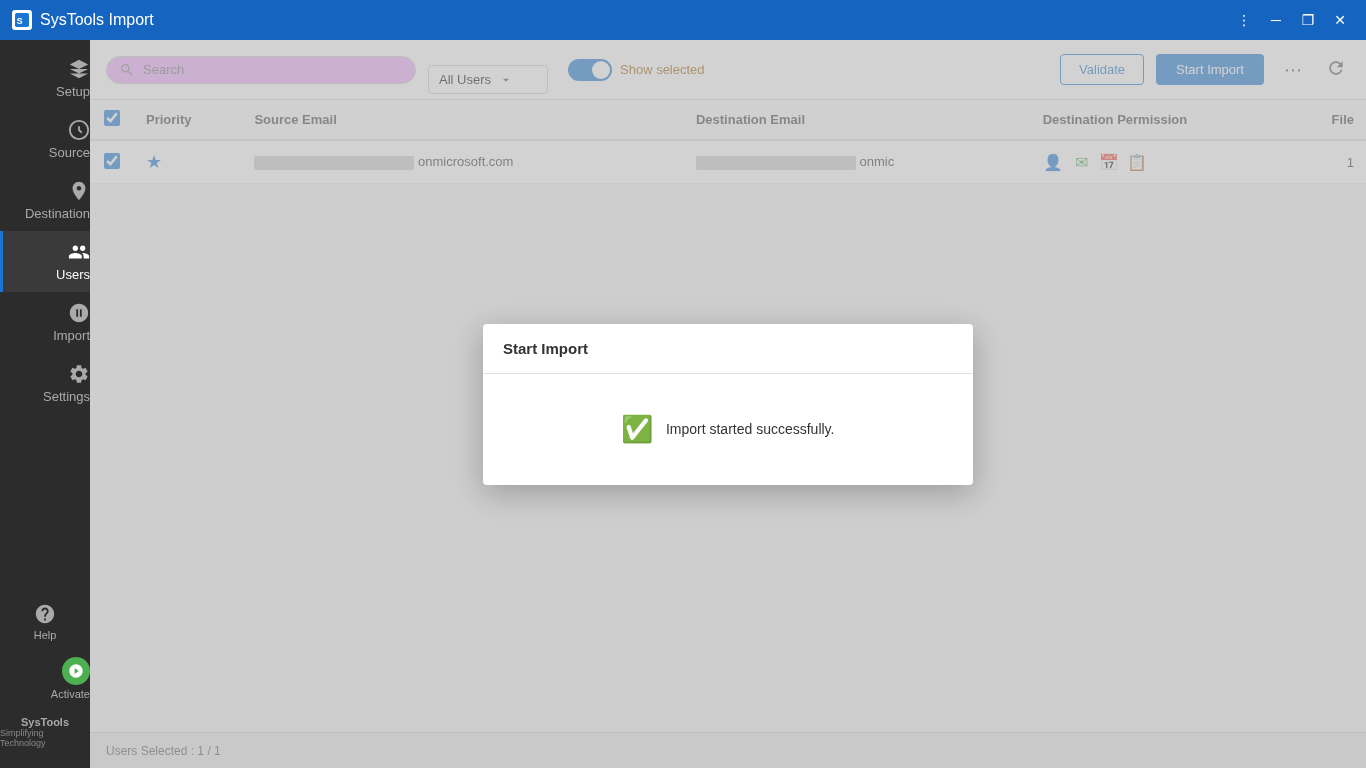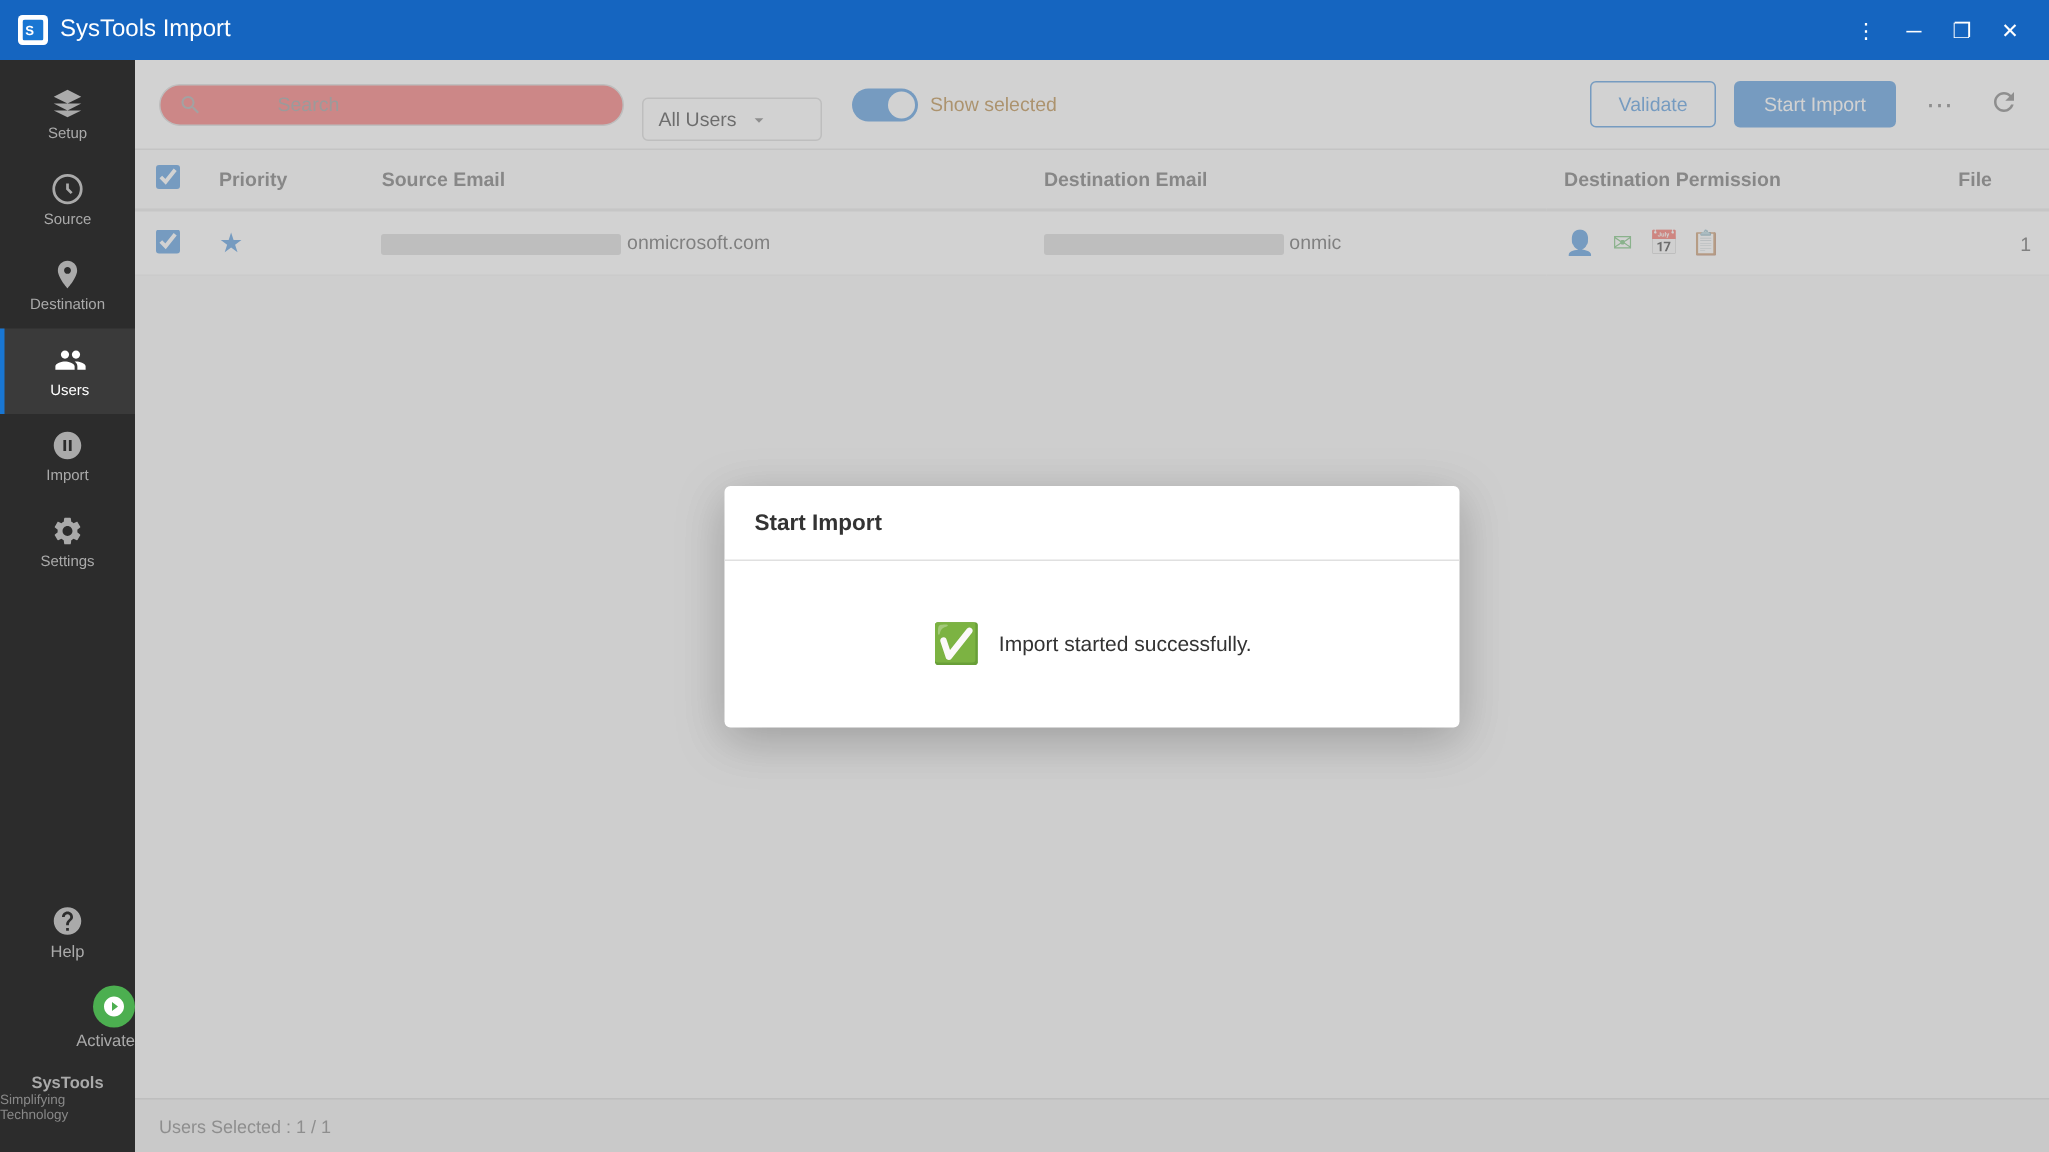--- a/index.html
+++ b/index.html
@@ -34,25 +34,25 @@
       display: flex;
       flex-direction: column;
       align-items: center;
       padding-top: 8px;
       position: relative;
     }
     .sidebar-item {
       width: 100%;
       display: flex;
       flex-direction: column;
-      align-items: center;
+      align-items: flex-end;
       padding: 10px 0;
       cursor: pointer;
       color: #aaa;
-      font-size: 10px;
+      font-size: 13px;
       gap: 4px;
     }
     .sidebar-item.active { background: #3a3a3a; color: #fff; border-left: 3px solid #1976d2; }
     .sidebar-item svg { width: 22px; height: 22px; fill: currentColor; }
     .sidebar-bottom { margin-top: auto; width: 100%; padding-bottom: 12px; }
     .sidebar-help { display: flex; flex-direction: column; align-items: center; padding: 8px 0; cursor: pointer; color: #aaa; font-size: 11px; gap: 4px; }
     .sidebar-activate { display: flex; flex-direction: column; align-items: flex-end; padding: 8px 0; cursor: pointer; color: #aaa; font-size: 11px; gap: 3px; }
     .activate-icon { width: 28px; height: 28px; border-radius: 50%; background: #4caf50; display: flex; align-items: center; justify-content: center; }
     .activate-icon svg { width: 16px; height: 16px; fill: white; }
     .brand-logo { display: flex; flex-direction: column; align-items: center; padding: 8px 0; color: #888; font-size: 9px; }
@@ -71,22 +71,21 @@
       gap: 12px;
       border-bottom: 1px solid #ddd;
     }
     .search-box {
       display: flex;
       align-items: center;
       border: 1px solid #ccc;
       border-radius: 20px;
       padding: 5px 12px;
       width: 310px;
-      background: #ef4444;
-      gap: 42px;
+      background: #f0abfc;
     }
     .search-box svg { width: 16px; height: 16px; fill: #888; margin-right: 8px; flex-shrink: 0; }
     .search-input { border: none; outline: none; font-size: 13px; color: #333; width: 100%; background: transparent; }
     .user-filter-select {
       display: flex;
       align-items: center;
       border: 1px solid #ccc;
       border-radius: 4px;
       padding: 6px 10px;
       background: white;
@@ -363,21 +362,21 @@
       <table class="data-table">
         <thead>
           <tr>
             <th style="width:44px; text-align:center;">
               <input type="checkbox" class="checkbox" checked="" style="">
             </th>
             <th>Priority</th>
             <th>Source Email</th>
             <th>Destination Email</th>
             <th>Destination Permission</th>
-            <th style="text-align:left;">File</th>
+            <th style="text-align:right;">File</th>
           </tr>
         </thead>
         <tbody>
           <tr>
             <td style="text-align:center;">
               <input type="checkbox" class="checkbox" checked="" style="">
             </td>
             <td>
               <span class="star-icon">★</span>
             </td>

